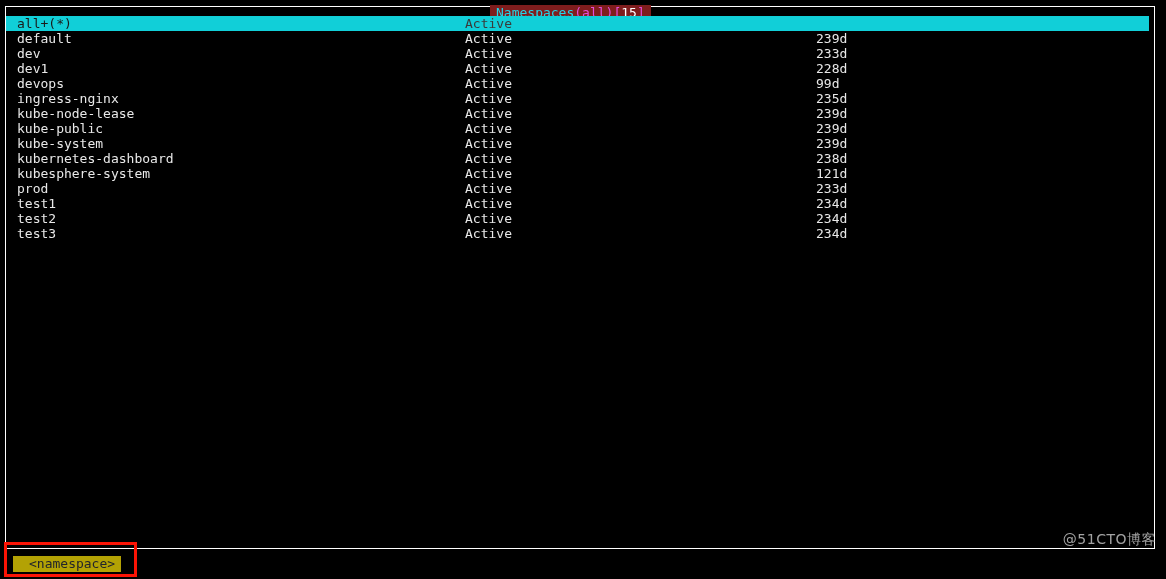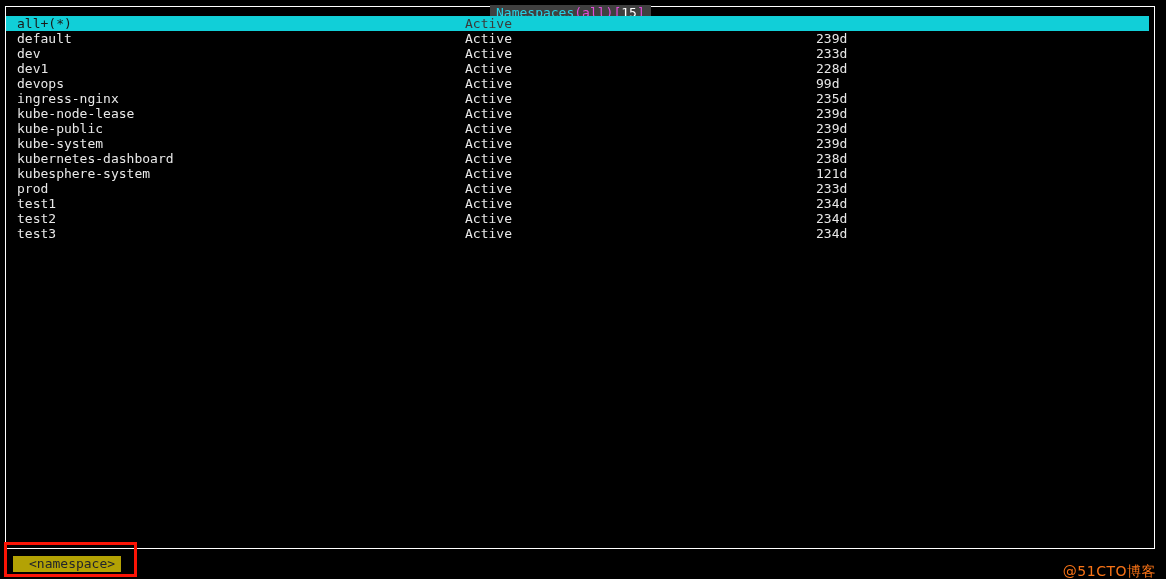--- a/index.html
+++ b/index.html
@@ -30,21 +30,21 @@
     background: #000000;
   }
 
   
   #panel-title {
     position: absolute;
     left: 484px;
     top: -2px;
     height: 15px;
     line-height: 15px;
-    background: #404040;
+    background: #7f1d1d;
     padding: 0 6px;
     white-space: nowrap;
     font-size: 13px;
     letter-spacing: 0px;
   }
   .t-res   { color: #24d5e8; }
   .t-paren { color: #e34ddb; }
   .t-scope { color: #e34ddb; }
   .t-brack { color: #e34ddb; }
   .t-count { color: #ffffff; }
@@ -123,24 +123,24 @@
     width: 133px;
     height: 35px;
     border: 3px solid #fb1405;
     box-sizing: border-box;
     pointer-events: none;
   }
 
   #watermark {
     position: absolute;
     right: 10px;
-    top: 564px;
+    top: 532px;
     font-family: "DejaVu Sans", "Liberation Sans", sans-serif;
     font-size: 14px;
-    color: #f97316;
+    color: #a3a3a3;
     letter-spacing: 0.5px;
   }
 </style>
 </head>
 <body>
 
 <div id="k9s-frame">
 
   <div id="panel-title"><span class="t-res">Namespaces</span><span class="t-paren">(</span><span class="t-scope">all</span><span class="t-paren">)</span><span class="t-brack">[</span><span class="t-count">15</span><span class="t-brack">]</span></div>
 

